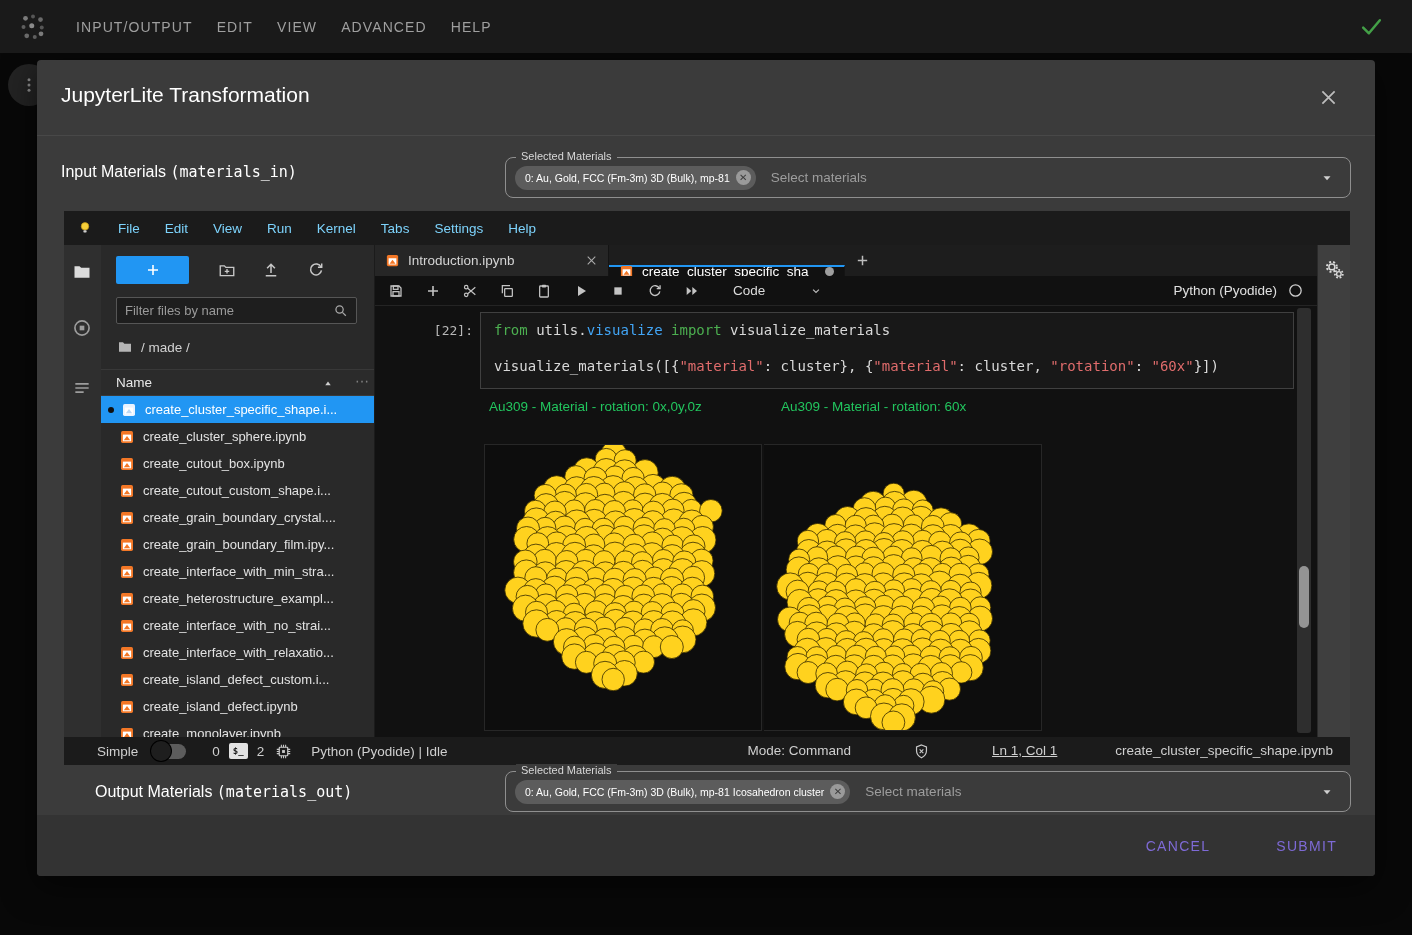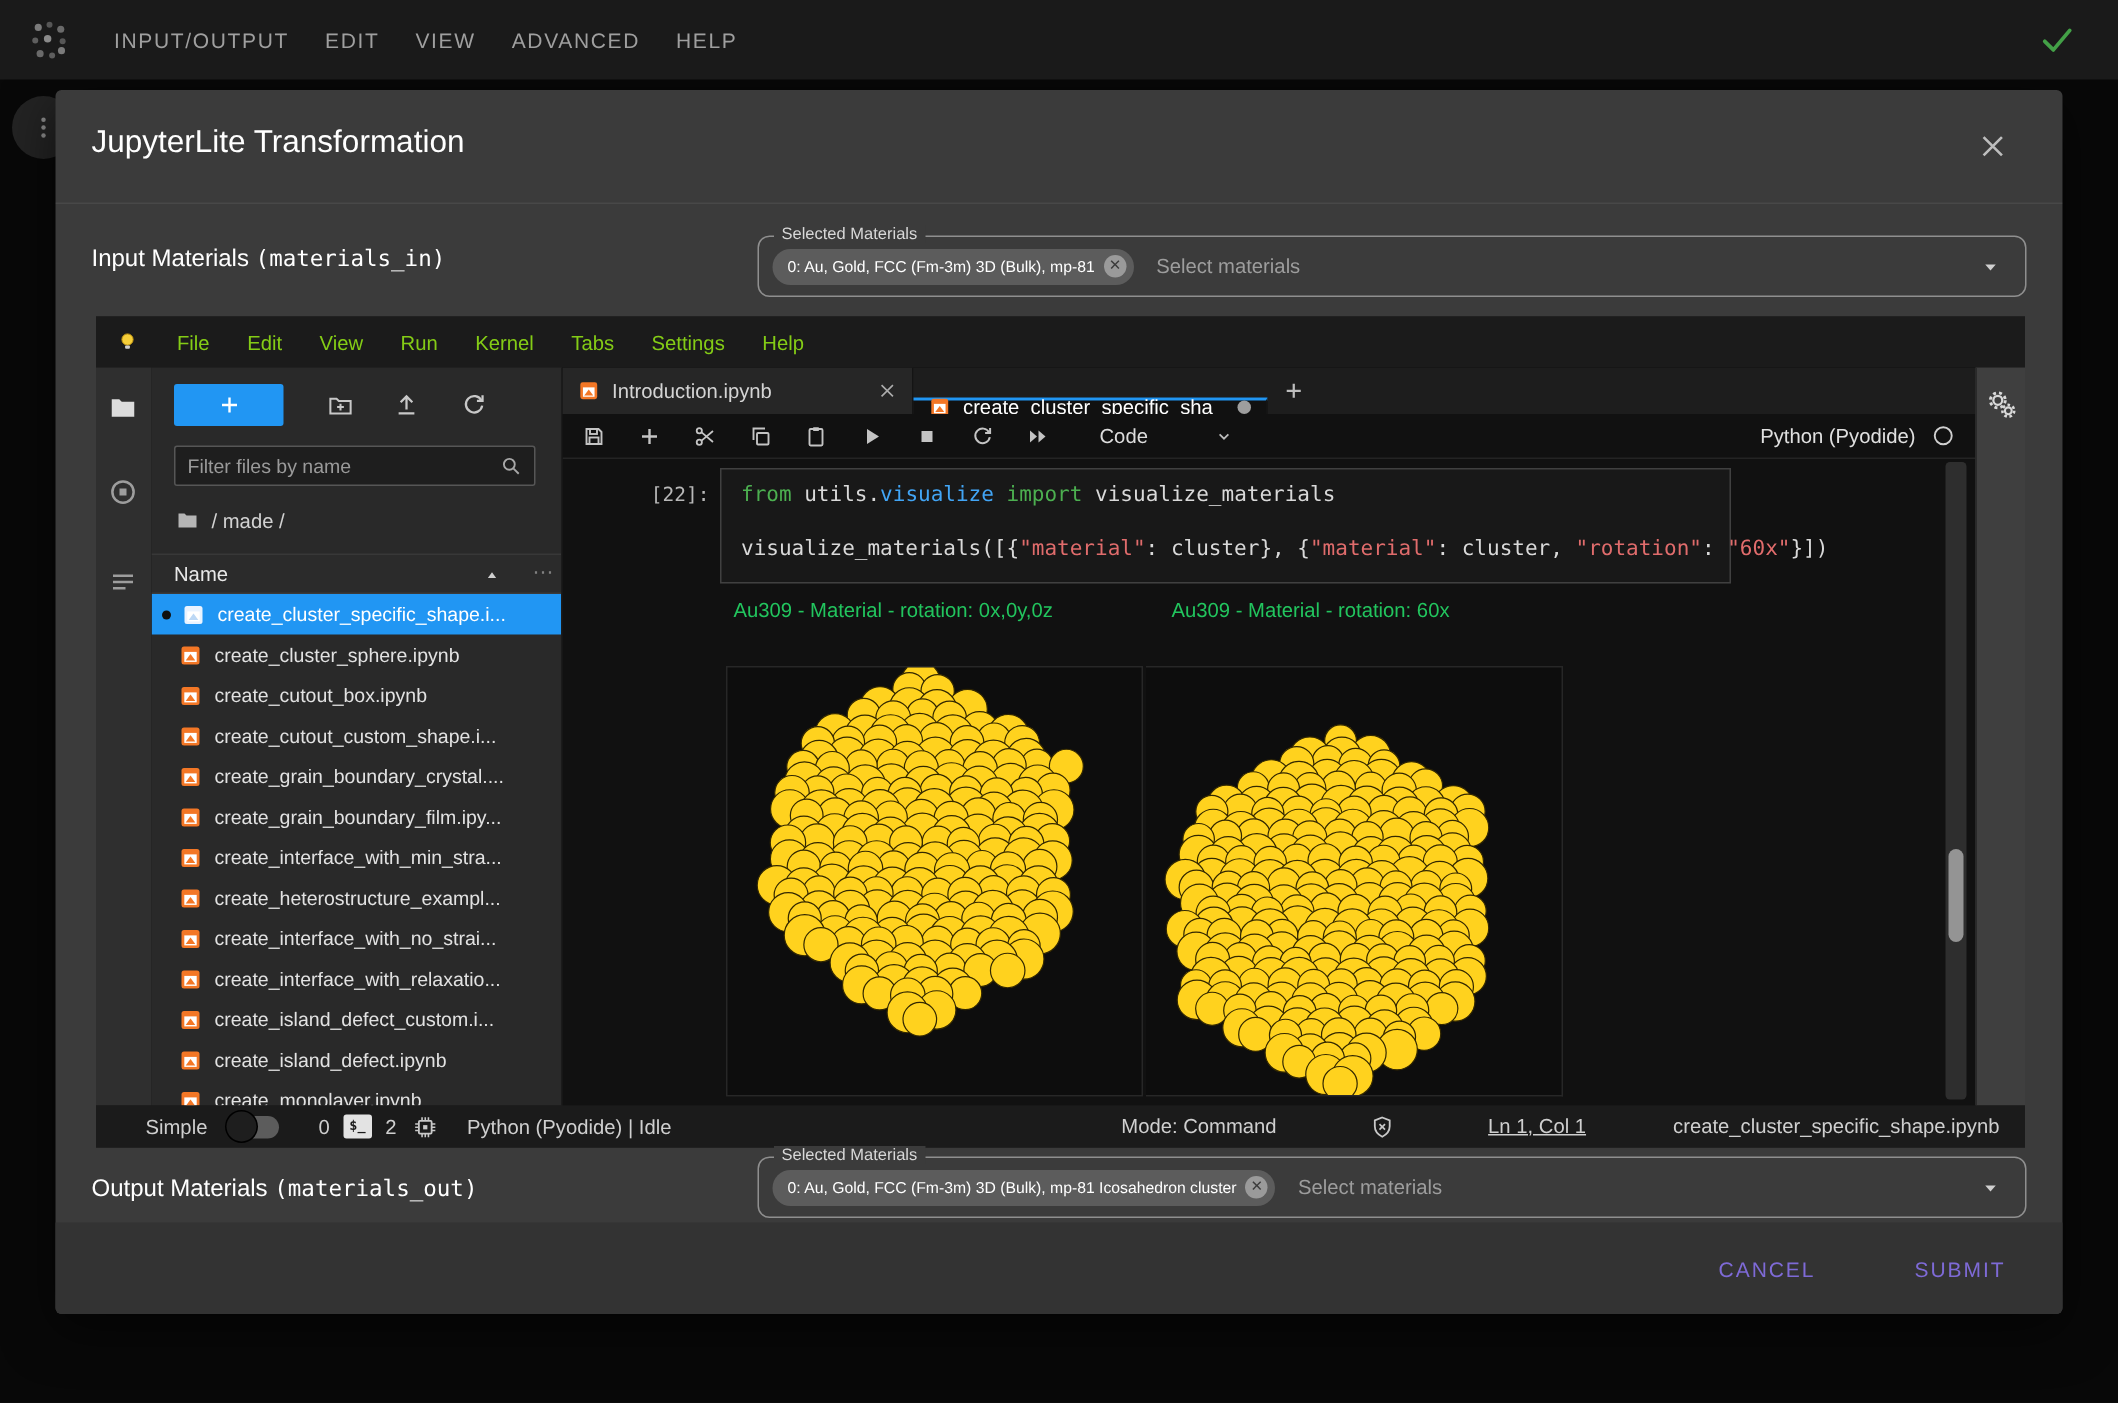--- a/index.html
+++ b/index.html
@@ -19,36 +19,36 @@
 
   
   .modal { position:absolute; left:37px; top:60px; width:1338px; height:816px; background:#3b3b3b; border-radius:4px; box-shadow:0 10px 34px rgba(0,0,0,.55); z-index:3; }
   .mhead { position:absolute; top:0; left:0; right:0; height:76px; border-bottom:1px solid rgba(255,255,255,.07); }
   .mtitle { position:absolute; left:24px; top:23px; font-size:21px; color:#ffffff; font-weight:400; }
   .mclose { position:absolute; right:36px; top:27px; width:21px; height:21px; color:#bdbdbd; cursor:pointer; }
 
   .seclabel { position:absolute; left:24px; font-size:16px; color:#fff; }
   .seclabel .mono { font-size:15px; }
   .lbl-in  { top:103px; }
-  .lbl-out { top:723px; }
+  .lbl-out { top:723px;margin-left:34px; }
 
   .msel { position:absolute; left:468px; width:846px; height:41px; border:1px solid #8f8f8f; border-radius:8px; display:flex; align-items:center; padding:0 16px 0 9px; }
   .msel-in  { top:97px; }
   .msel-out { top:711px; }
   .msel .legend { position:absolute; top:-8px; left:10px; font-size:11px; color:#d8d8d8; background:#3b3b3b; padding:0 5px; }
   .chip { display:flex; align-items:center; height:24px; background:#5c5c5c; border-radius:12px; padding:0 5px 0 10px; color:#fff; font-size:10.5px; white-space:nowrap; }
   .chip .x { width:15px; height:15px; border-radius:50%; background:#9a9a9a; color:#3b3b3b; margin-left:6px; display:flex; align-items:center; justify-content:center; font-size:10px; line-height:1; cursor:pointer; }
   .msel .ph { margin-left:15px; font-size:13.5px; color:#9d9d9d; }
   .msel .caret { margin-left:auto; width:14px; height:14px; color:#d0d0d0; }
 
   
   .jframe { position:absolute; left:27px; top:151px; width:1286px; height:554px; background:#191919; }
   .jmenubar { position:absolute; top:0; left:0; right:0; height:34px; background:#1b1b1b; display:flex; align-items:center; padding-left:13px; gap:25px; }
   .jmenubar .bulb { width:16px; height:16px; }
-  .jmenubar span { font-size:13.5px; color:#84cc16; cursor:default; }
+  .jmenubar span { font-size:13.5px; color:#7dd3fc; cursor:default; }
 
   .jmain { position:absolute; top:34px; left:0; right:0; bottom:28px; display:flex; }
   .jactivity { width:37px; background:#2f2f2f; position:relative; flex:none; }
   .jactivity svg { position:absolute; left:8px; width:20px; height:20px; }
   .ai-folder { top:17px; color:#dcdcdc; }
   .ai-run    { top:73px; color:#9d9d9d; }
   .ai-toc    { top:133px; color:#9d9d9d; }
 
   .jfiles { width:274px; background:#292929; position:relative; flex:none; border-right:1px solid #1b1b1b; overflow:hidden; }
   .newbtn { position:absolute; left:15px; top:11px; width:73px; height:28px; background:#2196f3; border-radius:2px; color:#fff; display:flex; align-items:center; justify-content:center; cursor:pointer; }
@@ -88,21 +88,21 @@
   .jtoolbar svg.tb { width:16px; height:16px; color:#c4c4c4; cursor:pointer; }
   .celltype { display:flex; align-items:center; gap:44px; margin-left:12px; cursor:pointer; }
   .celltype .ct { font-size:13.5px; color:#dcdcdc; }
   .celltype svg { width:14px; height:14px; color:#bdbdbd; }
   .kern { margin-left:auto; display:flex; align-items:center; gap:10px; padding-right:13px; }
   .kern .kname { font-size:13.5px; color:#e0e0e0; cursor:pointer; }
   .kern svg { width:17px; height:17px; color:#cfcfcf; }
 
   .jcontent { position:absolute; top:61px; left:0; right:0; bottom:0; }
   .prompt { position:absolute; left:30px; top:17px; width:68px; text-align:right; font-family:"DejaVu Sans Mono",monospace; font-size:13px; color:#b8b8b8; }
-  .editor { position:absolute; left:105px; top:6px; width:674px; height:77px; background:#181818; border:1px solid #404040; cursor:text; }
+  .editor { position:absolute; left:105px; top:6px; width:814px; height:77px; background:#181818; border:1px solid #404040; cursor:text; }
   .codeline { position:absolute; left:13px; font-family:"DejaVu Sans Mono",monospace; font-size:14px; white-space:pre; }
   .cl1 { top:9px; } .cl2 { top:45px; }
   .tk-kw { color:#4caf50; } .tk-nm { color:#42a5f5; } .tk-st { color:#e06c6c; } .tk-pl { color:#d9d9d9; }
 
   .cap { position:absolute; top:93px; font-size:13.5px; font-weight:500; color:#22c55e;text-align:center; }
   .cap1 { left:114px; } .cap2 { left:406px; }
   .plot { position:absolute; top:138px; width:278px; height:287px; background:#0d0d0d; border:1px solid #272727; }
   .plot1 { left:109px; } .plot2 { left:389px; border-left:none; }
 
   .sbar { position:absolute; right:6px; top:2px; bottom:4px; width:14px; background:#2e2e2e; border-radius:3px; }

